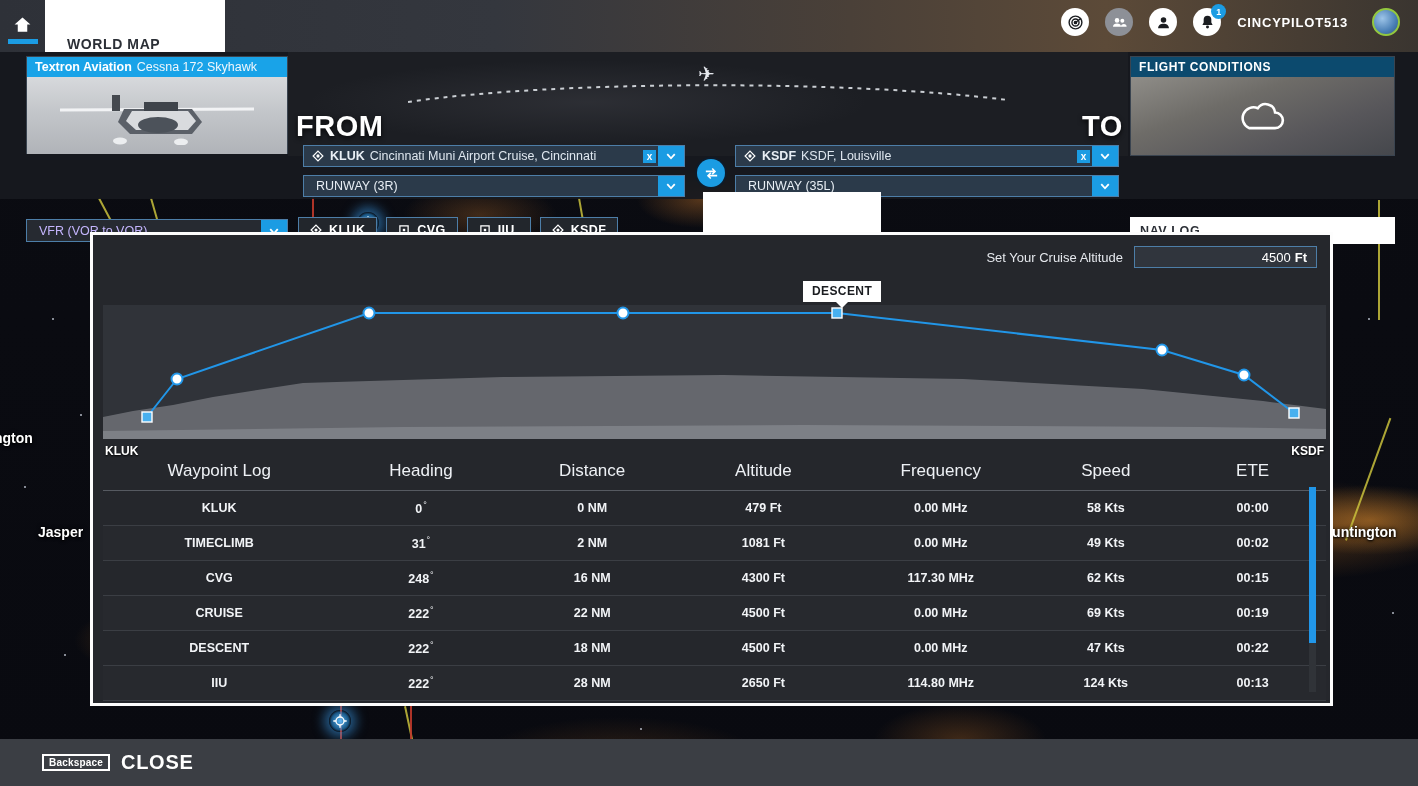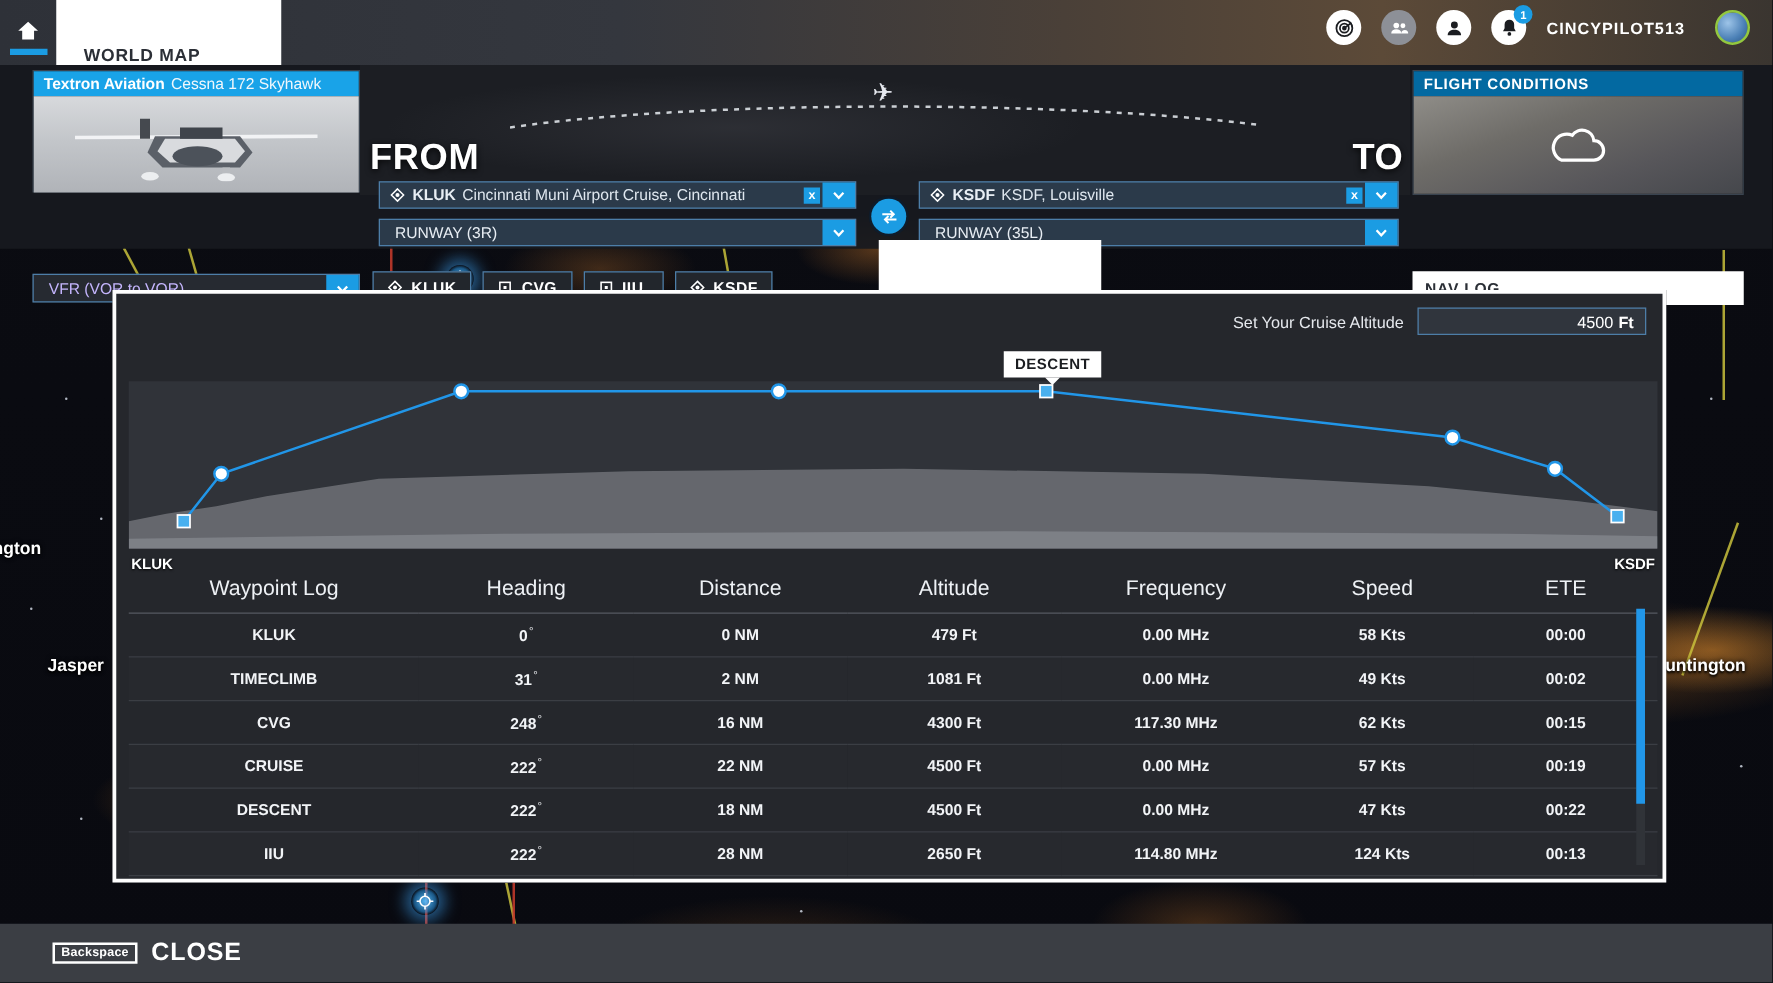--- a/index.html
+++ b/index.html
@@ -158,21 +158,21 @@
     border-radius: 50%; background: #1b9ce3; display: flex; align-items: center;
     justify-content: center; box-shadow: 0 0 0 2px rgba(10,30,50,.6);
   }
   .swap-btn svg { width: 17px; height: 17px; }
 
   .conditions-card {
     position: absolute; top: 4px; left: 1130px; width: 265px; height: 100px;
     border: 1px solid #3a4450;
   }
   .conditions-header {
-    height: 20px; background: #0369a1; color: #fff; font-size: 12px; font-weight: bold;
+    height: 20px; background: #0c4a6e; color: #fff; font-size: 12px; font-weight: bold;
     letter-spacing: .6px; display: flex; align-items: center; padding-left: 8px;
   }
   .conditions-img {
     height: 78px;
     background: linear-gradient(160deg,#8f8d88 0%,#6e6c68 35%,#57565a 70%,#45474c 100%);
     display: flex; align-items: center; justify-content: center;
   }
   .conditions-img svg { width: 56px; height: 38px; }
 
   
@@ -586,21 +586,21 @@
             <td>117.30 MHz</td>
             <td>62 Kts</td>
             <td>00:15</td>
           </tr>
           <tr>
             <td>CRUISE</td>
             <td><span>222</span><span class="deg">°</span></td>
             <td>22 NM</td>
             <td>4500 Ft</td>
             <td>0.00 MHz</td>
-            <td>57 Kts</td>
+            <td>69 Kts</td>
             <td>00:19</td>
           </tr>
           <tr>
             <td>DESCENT</td>
             <td><span>222</span><span class="deg">°</span></td>
             <td>18 NM</td>
             <td>4500 Ft</td>
             <td>0.00 MHz</td>
             <td>47 Kts</td>
             <td>00:22</td>

